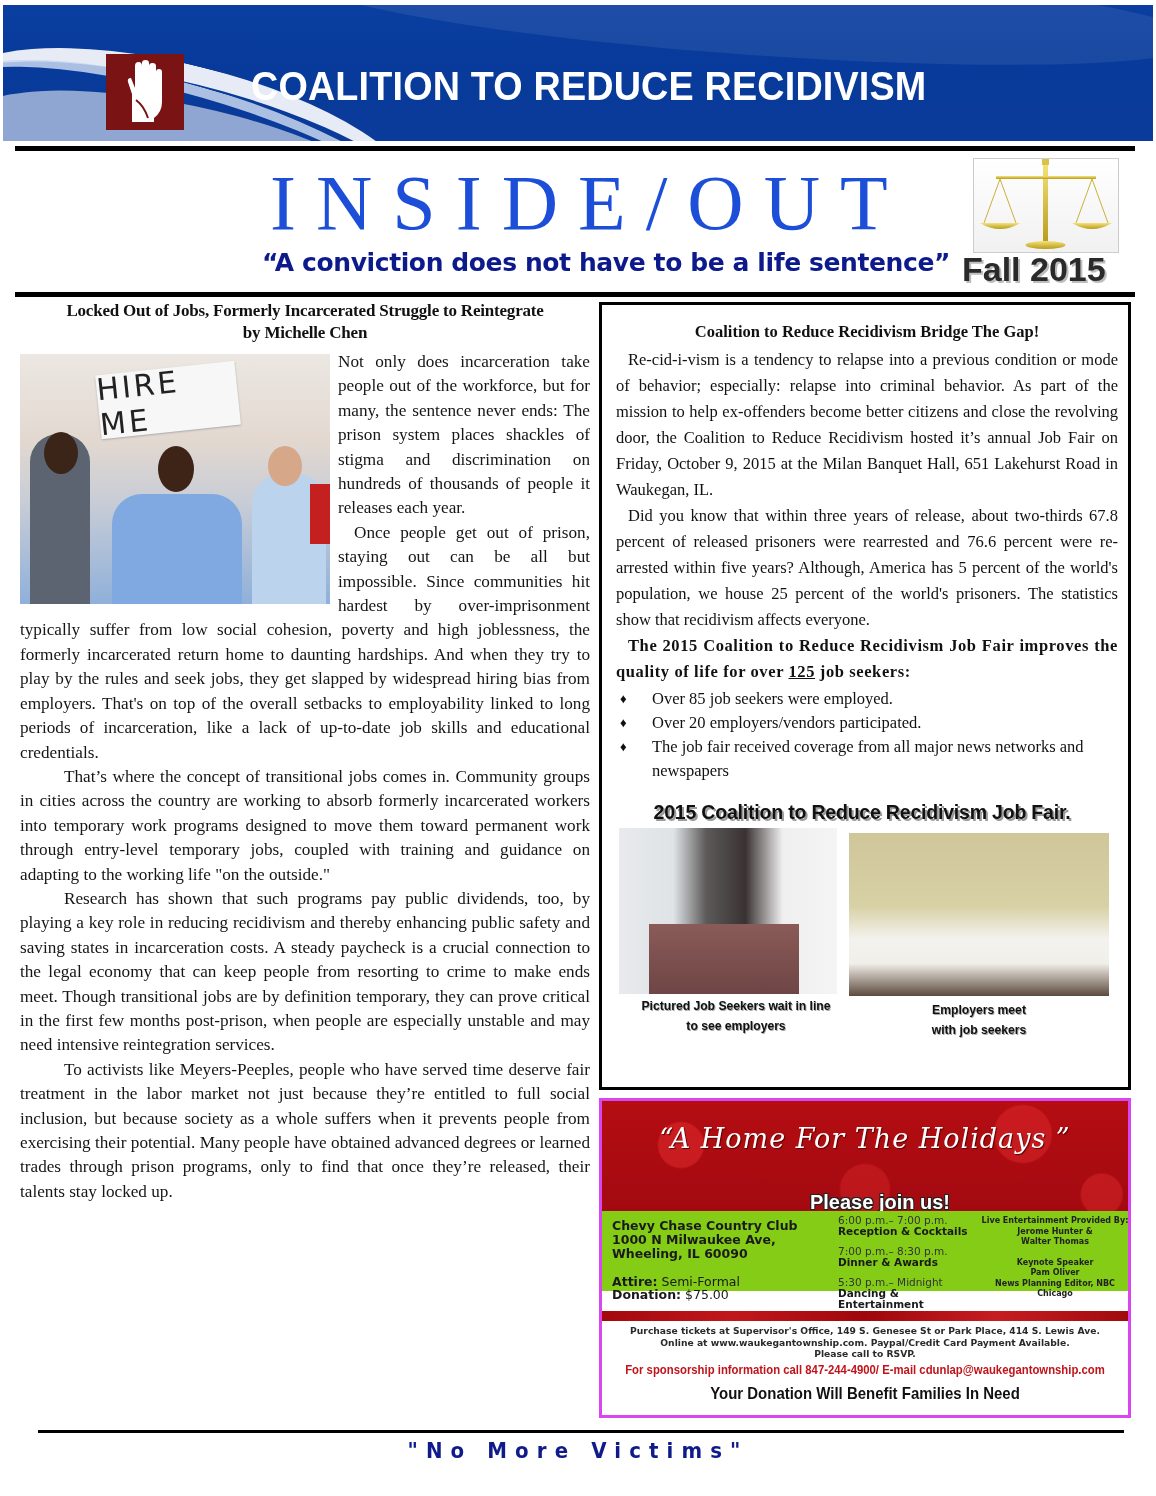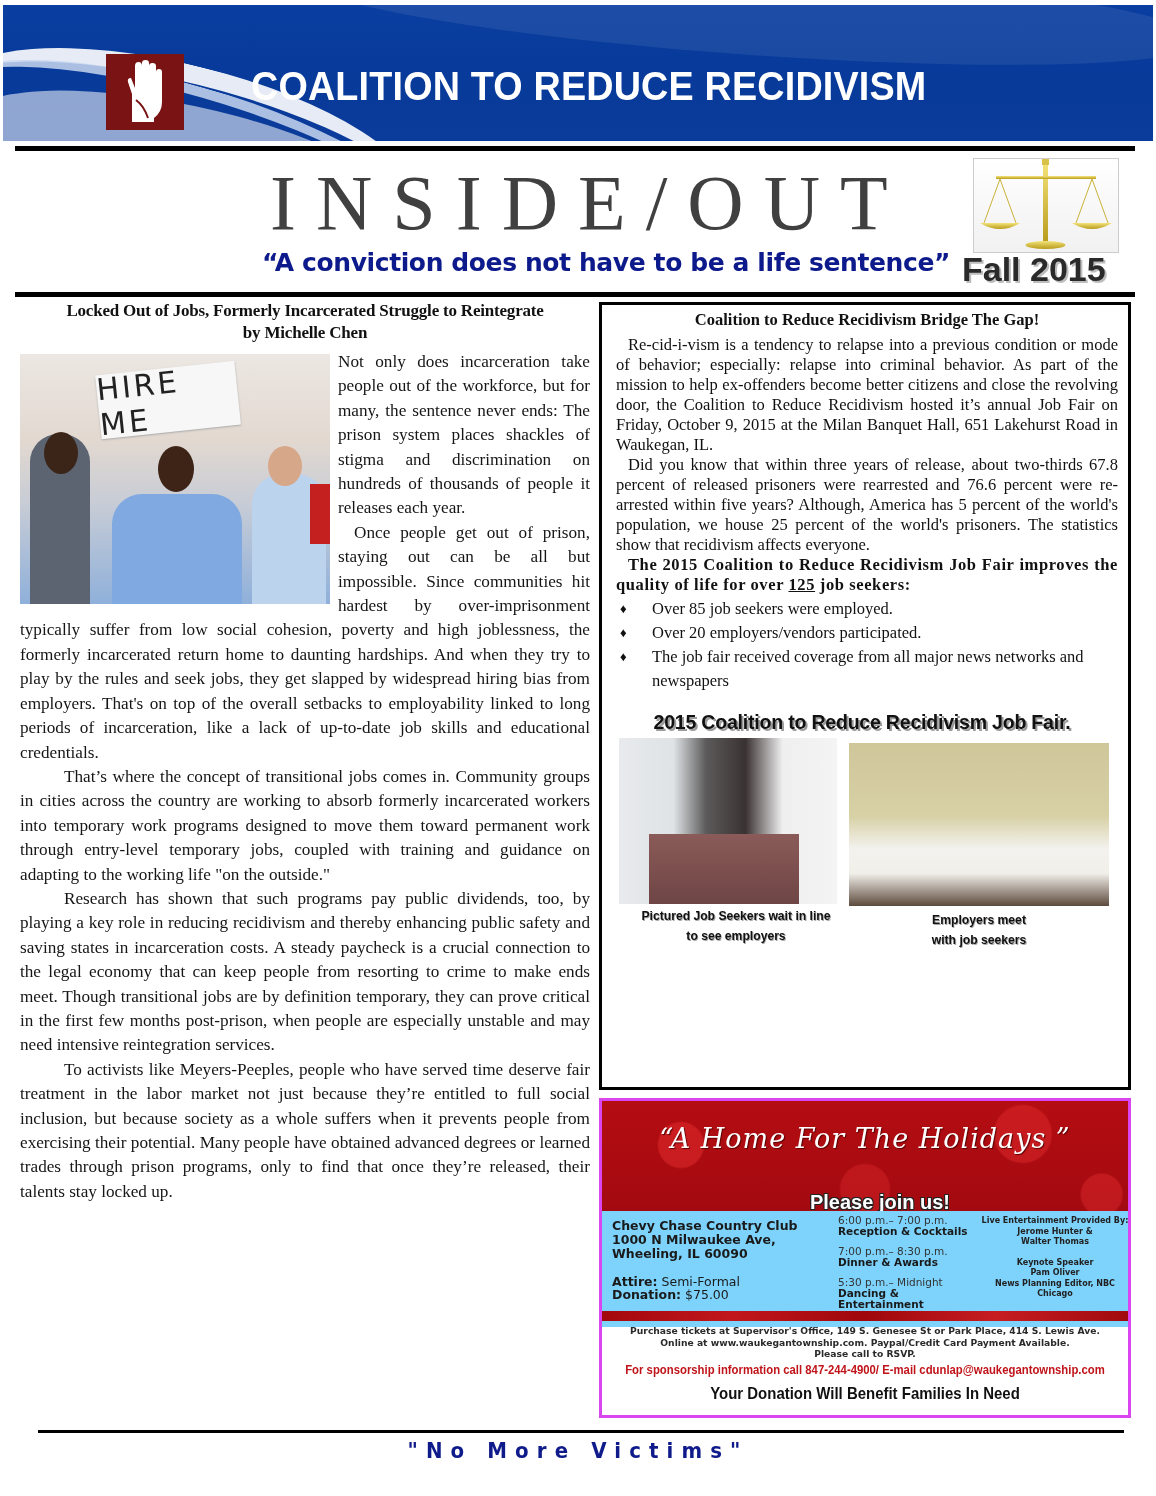--- a/index.html
+++ b/index.html
@@ -43,21 +43,21 @@
     white-space: nowrap;
   }
   .rule-top {
     position: absolute; left: 15px; top: 146px; width: 1120px; height: 5px; background: #000;
   }
 
   
   .masthead-title {
     position: absolute; left: 270px; top: 158px; width: 600px;
     font-family: "Liberation Serif", "DejaVu Serif", serif;
-    font-size: 78px; letter-spacing: 20px; color: #404040; white-space: nowrap;
+    font-size: 78px; letter-spacing: 20px; color: #1d4ed8; white-space: nowrap;
   }
   .tagline {
     position: absolute; left: 262px; top: 248px; width: 660px;
     font-family: "DejaVu Sans", sans-serif; font-size: 25px; font-weight: 700;
     color: #0d1a8c; white-space: nowrap; letter-spacing: -0.4px;
   }
   .scales {
     position: absolute; left: 973px; top: 158px; width: 146px; height: 95px;
     border: 1px solid #ccc; background: linear-gradient(#ffffff, #f1f1f1);
   }
@@ -87,28 +87,28 @@
   .article-body p {
     font-size: 17.2px; line-height: 24.4px; text-align: justify; color: #151515;
   }
   .article-body p.indent { text-indent: 44px; }
   .article-body p.small-indent { text-indent: 16px; }
   .article-body p.first { padding-top: 6px; }
 
   
   .info-box {
     position: absolute; left: 599px; top: 302px; width: 532px; height: 788px;
-    border: 3px solid #000; padding: 4px 10px 0 14px;
+    border: 3px solid #000; padding: 16px 10px 0 14px;
     font-family: "Liberation Serif", "DejaVu Serif", serif;
   }
   .info-box h2 {
     text-align: center; font-size: 16.5px; font-weight: 700; line-height: 22px; margin-bottom: 4px;
   }
   .info-box p {
-    font-size: 16.5px; line-height: 20px; text-align: justify; text-indent: 12px;
+    font-size: 16.5px; line-height: 26px; text-align: justify; text-indent: 12px;
   }
   .info-box p.bold { font-weight: 700; letter-spacing: 0.6px; }
   .info-box .u { text-decoration: underline; }
   .bullets { list-style: none; margin-top: 2px; }
   .bullets li { font-size: 16.5px; line-height: 24px; position: relative; padding-left: 36px; }
   .bullets li .bullet { position: absolute; left: 4px; top: 0; font-size: 13px; }
   .fair-head {
     margin-top: 18px; text-align: center; font-family: "Liberation Sans", sans-serif;
     font-weight: 700; font-size: 19.5px; letter-spacing: -0.2px; color: #111;
     text-shadow: 2px 2px 0 #9b9b9b; white-space: nowrap; margin-left: -10px;
@@ -158,21 +158,21 @@
     font-family: "Liberation Serif", serif; font-size: 29px; color: #ffffff;
     text-shadow: 1px 2px 1px #6d0000;
   }
   .flyer-join {
     position: absolute; left: 0; top: 90px; width: 100%; text-align: center;
     font-family: "Liberation Sans", sans-serif; font-weight: 700; font-size: 20px; color: #ffffff;
     text-shadow: 1px 1px 0 #222, -1px -1px 0 #222, 1px -1px 0 #222, -1px 1px 0 #222;
     padding-left: 30px;
   }
   .flyer-mid {
-    position: absolute; left: 0; top: 110px; width: 100%; height: 116px; background: #7dd3fc;
+    position: absolute; left: 0; top: 110px; width: 100%; height: 80px; background: #84cc16;
     font-family: "DejaVu Sans", sans-serif; color: #1a1a1a; padding-left: 22px;
   }
   .venue { position: absolute; left: 10px; top: 8px; font-size: 12.5px; font-weight: 700; line-height: 14px; }
   .attire { position: absolute; left: 10px; top: 64px; font-size: 12.5px; line-height: 13px; }
   .attire b { font-weight: 700; }
   .schedule { position: absolute; left: 220px; top: 4px; width: 160px; font-size: 10.5px; line-height: 11px; }
   .schedule .slot { margin-bottom: 9px; margin-left: 16px; }
   .schedule .slot .time { color: #333; }
   .schedule .slot .event { font-weight: 700; font-size: 10.5px; }
   .entertain { position: absolute; left: 378px; top: 5px; width: 150px; font-size: 8px; line-height: 10.5px; text-align: center; font-weight: 700; color: #222; }

